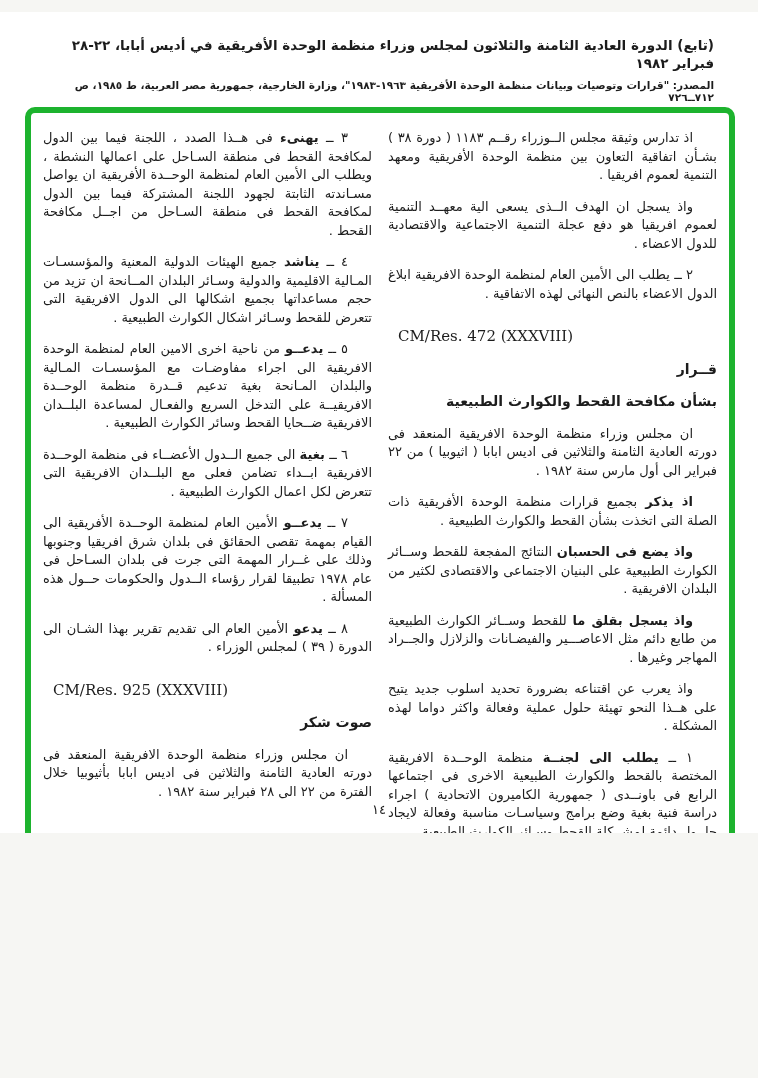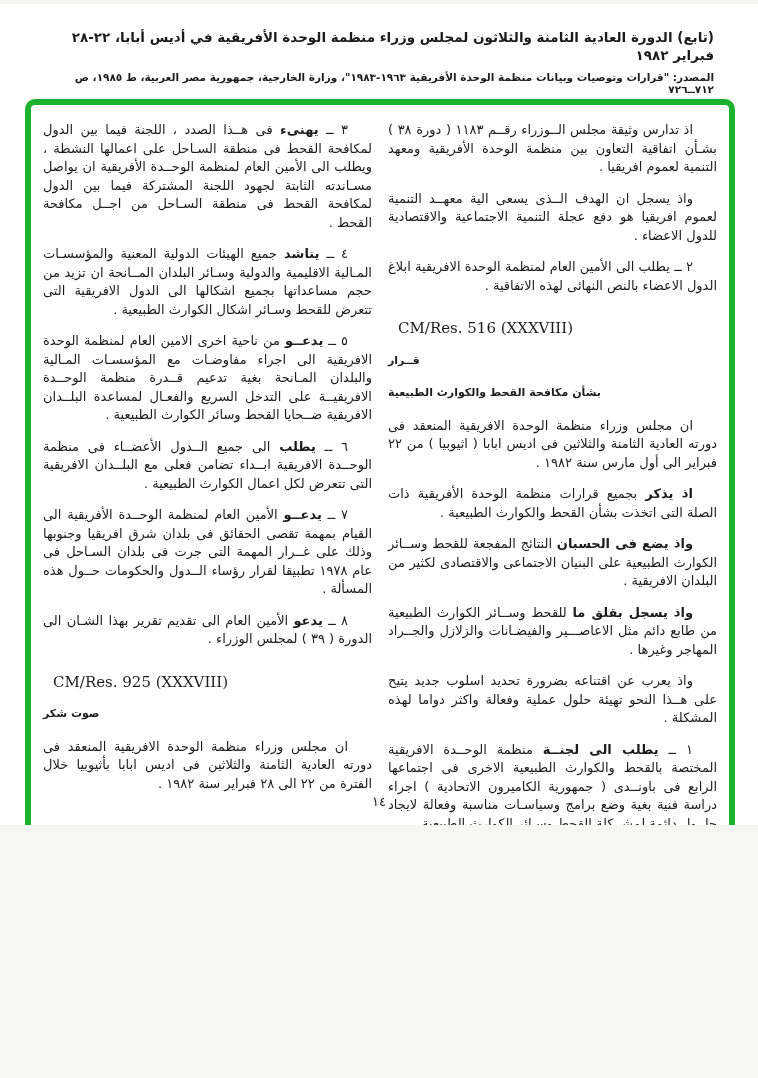--- a/index.html
+++ b/index.html
@@ -1,19 +1,19 @@
 <!DOCTYPE html>
 <html lang="ar"><head>
 <meta charset="utf-8">
 <style>
   html,body { margin:0; padding:0; background:#f6f6f3; }
   .page {
     position:relative; width:758px; height:821px; background:#ffffff;
     font-family:"DejaVu Sans", sans-serif; color:#1c1c1c; overflow:hidden;
-    margin:4px auto;
+    margin:12px auto;
   }
   .header { direction:rtl; text-align:right; padding:24px 44px 0 40px; }
   .header-title { font-weight:bold; font-size:13.5px; line-height:1.35; }
   .header-source { font-weight:bold; font-size:10.5px; margin-top:7px; letter-spacing:0; }
 
   .frame {
     position:absolute; left:25px; top:95px; width:710px; height:927px;
     box-sizing:border-box; border:6px solid #1db32e; border-radius:10px;
     padding:16px 12px 10px 12px; direction:rtl;
     display:flex; gap:16px; overflow:hidden; background:#ffffff;
@@ -25,22 +25,22 @@
     direction:rtl;
   }
   .para.body      { text-indent:24px; }
   .para.body-cont { text-indent:0; }
   .para.ref {
     direction:ltr; text-align:left; text-indent:0;
     font-family:"DejaVu Serif", serif; font-size:15px;
     margin:24px 0 12px 0; padding-left:10px;
   }
   .para.heading {
-    text-align:left; text-indent:0; font-weight:bold;
-    font-size:11px; margin:14px 0 14px 0;
+    text-align:right; text-indent:0; font-weight:bold;
+    font-size:14px; margin:14px 0 14px 0;
   }
   .para strong { font-weight:bold; }
 
   .page-number {
     position:absolute; left:0; right:0; bottom:16px;
     text-align:center; font-size:13px; font-weight:normal;
   }
 </style>
 </head>
 <body>
@@ -50,36 +50,36 @@
   <div class="header">
     <div class="header-title">(تابع) الدورة العادية الثامنة والثلاثون لمجلس وزراء منظمة الوحدة الأفريقية في أديس أبابا، ٢٢-٢٨ فبراير ١٩٨٢</div>
     <div class="header-source">المصدر: "قرارات وتوصيات وبيانات منظمة الوحدة الأفريقية ١٩٦٣-١٩٨٣"، وزارة الخارجية، جمهورية مصر العربية، ط ١٩٨٥، ص ٧١٢ــ٧٢٦</div>
   </div>
 
   <div class="frame" style="border-color: rgb(29, 179, 46);">
     <div class="col">
         <p class="para body"><span>اذ تدارس وثيقة مجلس الــوزراء رقــم ١١٨٣ ( دورة ٣٨ ) بشـأن اتفاقية التعاون بين منظمة الوحدة الأفريقية ومعهد التنمية لعموم افريقيا .</span></p>
         <p class="para body"><span>واذ يسجل ان الهدف الــذى يسعى الية معهــد التنمية لعموم افريقيا هو دفع عجلة التنمية الاجتماعية والاقتصادية للدول الاعضاء .</span></p>
         <p class="para body"><span>٢ ــ يطلب الى الأمين العام لمنظمة الوحدة الافريقية ابلاغ الدول الاعضاء بالنص النهائى لهذه الاتفاقية .</span></p>
-        <p class="para ref"><span>CM/Res. 516 (XXXVIII)</span></p>
+        <p class="para ref"><span>CM/Res. 472 (XXXVIII)</span></p>
         <p class="para heading"><span>قــرار</span></p>
         <p class="para heading"><span>بشأن مكافحة القحط والكوارث الطبيعية</span></p>
         <p class="para body"><span>ان مجلس وزراء منظمة الوحدة الافريقية المنعقد فى دورته العادية الثامنة والثلاثين فى اديس ابابا ( اثيوبيا ) من ٢٢ فبراير الى أول مارس سنة ١٩٨٢ .</span></p>
         <p class="para body"><strong>اذ يذكر</strong><span> بجميع قرارات منظمة الوحدة الأفريقية ذات الصلة التى اتخذت بشأن القحط والكوارث الطبيعية .</span></p>
         <p class="para body"><strong>واذ يضع فى الحسبان</strong><span> النتائج المفجعة للقحط وســائر الكوارث الطبيعية على البنيان الاجتماعى والاقتصادى لكثير من البلدان الافريقية .</span></p>
         <p class="para body"><strong>واذ يسجل بقلق ما</strong><span> للقحط وســائر الكوارث الطبيعية من طابع دائم مثل الاعاصـــير والفيضـانات والزلازل والجــراد المهاجر وغيرها .</span></p>
         <p class="para body"><span>واذ يعرب عن اقتناعه بضرورة تحديد اسلوب جديد يتيح على هــذا النحو تهيئة حلول عملية وفعالة واكثر دواما لهذه المشكلة .</span></p>
         <p class="para body"><span>١ ــ </span><strong>يطلب الى لجنــة</strong><span> منظمة الوحــدة الافريقية المختصة بالقحط والكوارث الطبيعية الاخرى فى اجتماعها الرابع فى باونــدى ( جمهورية الكاميرون الاتحادية ) اجراء دراسة فنية بغية وضع برامج وسياسـات مناسبة وفعالة لايجاد حلــول دائمة لمشــكلة القحط وسـائر الكوارث الطبيعية .</span></p>
         <p class="para body"><span>٢ ــ </span><strong>يدعــو</strong><span> الدول الاعضـاء فى منظمــة الوحــدة الافريقية الى انشـاء ما يمكن من اجهزة شبه اقليمية مثل</span></p>
       </div>
     <div class="col">
         <p class="para body"><span>٣ ــ </span><strong>يهنىء</strong><span> فى هــذا الصدد ، اللجنة فيما بين الدول لمكافحة القحط فى منطقة السـاحل على اعمالها النشطة ، ويطلب الى الأمين العام لمنظمة الوحــدة الأفريقية ان يواصل مسـاندته الثابتة لجهود اللجنة المشتركة فيما بين الدول لمكافحة القحط فى منطقة السـاحل من اجــل مكافحة القحط .</span></p>
         <p class="para body"><span>٤ ــ </span><strong>يناشد</strong><span> جميع الهيئات الدولية المعنية والمؤسسـات المـالية الاقليمية والدولية وسـائر البلدان المــانحة ان تزيد من حجم مساعداتها بجميع اشكالها الى الدول الافريقية التى تتعرض للقحط وسـائر اشكال الكوارث الطبيعية .</span></p>
         <p class="para body"><span>٥ ــ </span><strong>يدعــو</strong><span> من ناحية اخرى الامين العام لمنظمة الوحدة الافريقية الى اجراء مفاوضـات مع المؤسسـات المـالية والبلدان المـانحة بغية تدعيم قــدرة منظمة الوحــدة الافريقيــة على التدخل السريع والفعـال لمساعدة البلــدان الافريقية ضــحايا القحط وسائر الكوارث الطبيعية .</span></p>
-        <p class="para body"><span>٦ ــ </span><strong>يطلب</strong><span> الى جميع الــدول الأعضــاء فى منظمة الوحــدة الافريقية ابــداء تضامن فعلى مع البلــدان الافريقية التى تتعرض لكل اعمال الكوارث الطبيعية .</span></p>
+        <p class="para body"><span>٦ ــ </span><strong>بغية</strong><span> الى جميع الــدول الأعضــاء فى منظمة الوحــدة الافريقية ابــداء تضامن فعلى مع البلــدان الافريقية التى تتعرض لكل اعمال الكوارث الطبيعية .</span></p>
         <p class="para body"><span>٧ ــ </span><strong>يدعــو</strong><span> الأمين العام لمنظمة الوحــدة الأفريقية الى القيام بمهمة تقصى الحقائق فى بلدان شرق افريقيا وجنوبها وذلك على غــرار المهمة التى جرت فى بلدان السـاحل فى عام ١٩٧٨ تطبيقا لقرار رؤساء الــدول والحكومات حــول هذه المسألة .</span></p>
         <p class="para body"><span>٨ ــ </span><strong>يدعو</strong><span> الأمين العام الى تقديم تقرير بهذا الشـان الى الدورة ( ٣٩ ) لمجلس الوزراء .</span></p>
         <p class="para ref"><span>CM/Res. 925 (XXXVIII)</span></p>
         <p class="para heading"><span>صوت شكر</span></p>
         <p class="para body"><span>ان مجلس وزراء منظمة الوحدة الافريقية المنعقد فى دورته العادية الثامنة والثلاثين فى اديس ابابا بأثيوبيا خلال الفترة من ٢٢ الى ٢٨ فبراير سنة ١٩٨٢ .</span></p>
       </div>
   </div>
 
   <div class="page-number">١٤</div>
 

